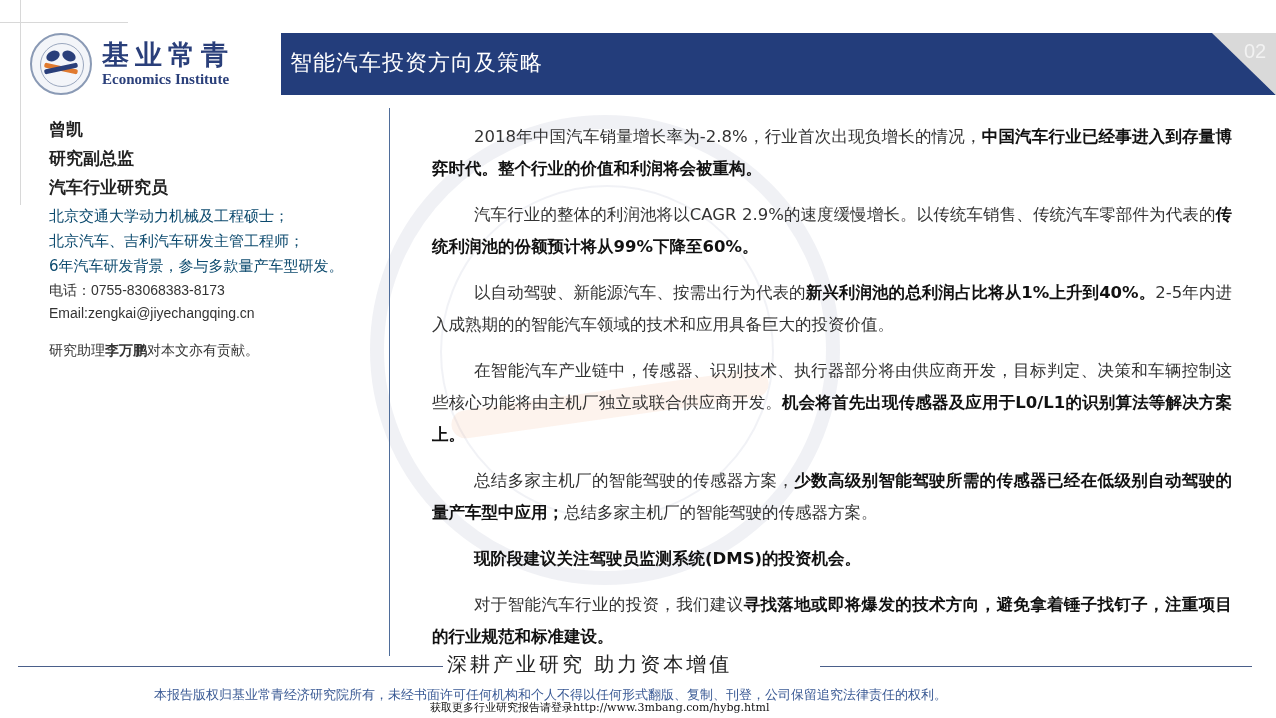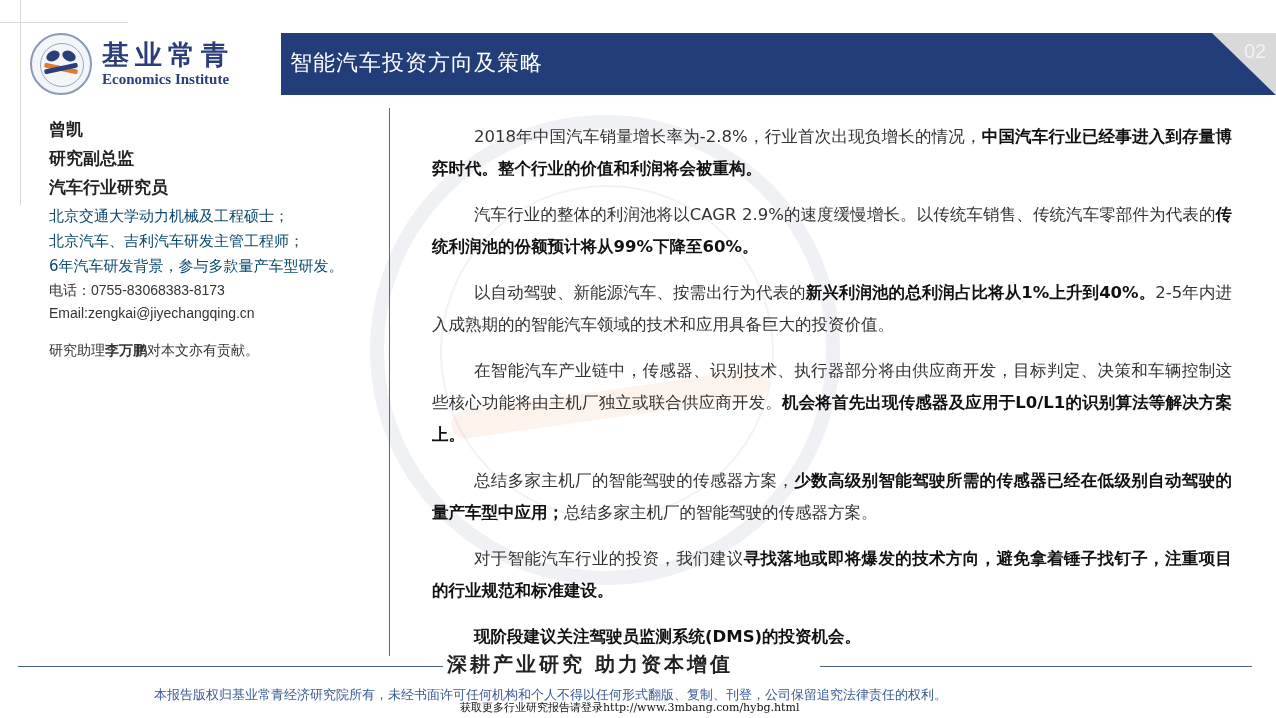--- a/index.html
+++ b/index.html
@@ -40,23 +40,23 @@
   .wm-ring { position:absolute; left:10px; top:15px; width:470px; height:470px; border-radius:50%; border:14px solid rgba(140,150,180,0.13); box-sizing:border-box; }
   .wm-ring2 { position:absolute; left:80px; top:85px; width:330px; height:330px; border-radius:50%; border:2px solid rgba(140,150,180,0.12); }
   .wm-band { position:absolute; left:90px; top:290px; width:320px; height:28px; background:rgba(232,140,80,0.10); transform:rotate(-8deg); border-radius:14px; }
 
   .main { position:absolute; left:432px; top:121px; width:800px; }
   .para { font-size:16.5px; line-height:32px; color:#333; margin:0 0 14px 0; text-indent:42px; text-align:justify; }
   .para b { color:#111; font-weight:bold; }
 
   .footer-line-left { position:absolute; left:18px; top:666px; width:425px; height:1px; background:#4a5f8a; }
   .footer-line-right { position:absolute; left:820px; top:666px; width:432px; height:1px; background:#4a5f8a; }
-  .slogan { position:absolute; left:447px; top:651px; font-family:"DejaVu Serif", serif; font-size:20px; font-weight:bold; color:#222; letter-spacing:3px; }
+  .slogan { position:absolute; left:447px; top:651px; font-family:"DejaVu Serif", serif; font-size:20px; font-weight:normal; color:#222; letter-spacing:3px; }
   .copyright { position:absolute; left:154px; top:686px; font-size:13px; color:#3a5a95; white-space:nowrap; }
-  .download { position:absolute; left:430px; top:700px; font-family:"DejaVu Serif", serif; font-size:11px; color:#111; white-space:nowrap;margin-left:30px; }
+  .download { position:absolute; left:430px; top:700px; font-family:"DejaVu Serif", serif; font-size:11px; color:#111; white-space:nowrap; }
 </style>
 </head>
 <body>
 
 <div class="corner-h"></div>
 <div class="corner-v"></div>
 
 <div class="logo">
   <div class="logo-emblem">
     <div class="inner"></div>
@@ -99,21 +99,21 @@
 </div>
 
 <div class="vdivider"></div>
 
 <div class="main" id="main-body">
     <p class="para"><span>2018年中国汽车销量增长率为-2.8%，行业首次出现负增长的情况，</span><b>中国汽车行业已经事进入到存量博弈时代。整个行业的价值和利润将会被重构。</b></p>
     <p class="para"><span>汽车行业的整体的利润池将以CAGR 2.9%的速度缓慢增长。以传统车销售、传统汽车零部件为代表的</span><b>传统利润池的份额预计将从99%下降至60%。</b></p>
     <p class="para"><span>以自动驾驶、新能源汽车、按需出行为代表的</span><b>新兴利润池的总利润占比将从1%上升到40%。</b><span>2-5年内进入成熟期的的智能汽车领域的技术和应用具备巨大的投资价值。</span></p>
     <p class="para"><span>在智能汽车产业链中，传感器、识别技术、执行器部分将由供应商开发，目标判定、决策和车辆控制这些核心功能将由主机厂独立或联合供应商开发。</span><b>机会将首先出现传感器及应用于L0/L1的识别算法等解决方案上。</b></p>
     <p class="para"><span>总结多家主机厂的智能驾驶的传感器方案，</span><b>少数高级别智能驾驶所需的传感器已经在低级别自动驾驶的量产车型中应用；</b><span>总结多家主机厂的智能驾驶的传感器方案。</span></p>
+    <p class="para"><b>现阶段建议关注驾驶员监测系统(DMS)的投资机会。</b></p>
     <p class="para"><span>对于智能汽车行业的投资，我们建议</span><b>寻找落地或即将爆发的技术方向，避免拿着锤子找钉子，注重项目的行业规范和标准建设。</b></p>
-    <p class="para"><b>现阶段建议关注驾驶员监测系统(DMS)的投资机会。</b></p>
   </div>
 
 <div class="footer-line-left"></div>
 <div class="slogan">深耕产业研究 助力资本增值</div>
 <div class="footer-line-right"></div>
 <div class="copyright">本报告版权归基业常青经济研究院所有，未经书面许可任何机构和个人不得以任何形式翻版、复制、刊登，公司保留追究法律责任的权利。</div>
 <div class="download">获取更多行业研究报告请登录http://www.3mbang.com/hybg.html</div>
 
 </body></html>

